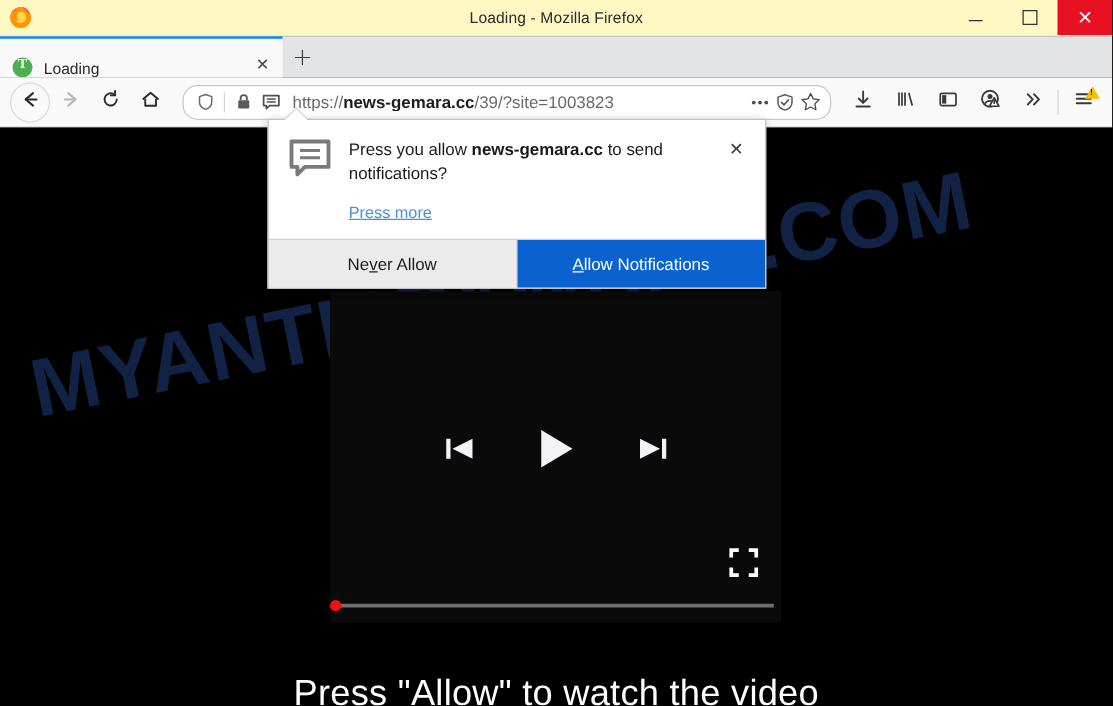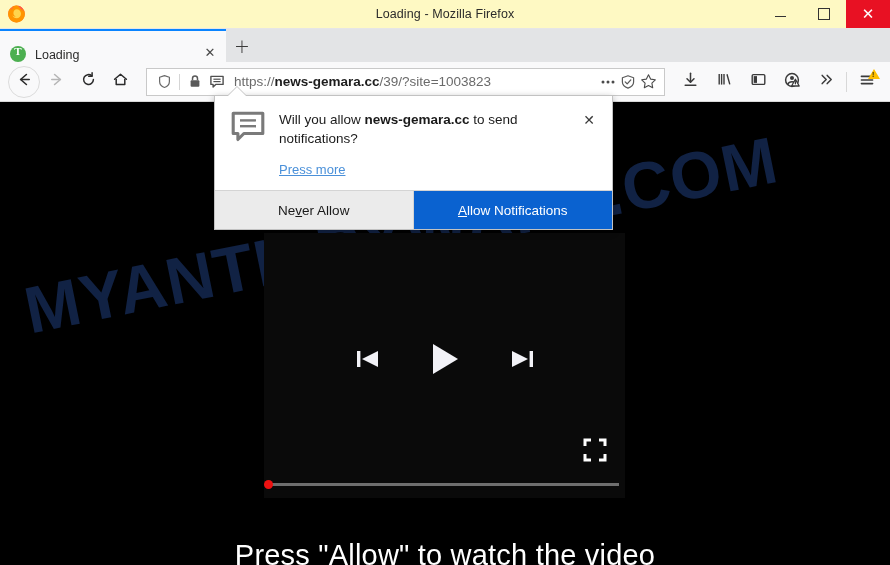--- a/index.html
+++ b/index.html
@@ -154,21 +154,21 @@
     border-radius: 50%;
     width: 30px; height: 30px;
     margin-left: 2px;
   }
   .urlbar {
     flex: 1 1 auto;
     height: 28px;
     margin: 0 8px 0 10px;
     background: #ffffff;
     border: 1px solid #c9c9c9;
-    border-radius: 0;
+    border-radius: 12px;
     display: flex;
     align-items: center;
     padding: 0 6px;
     box-sizing: border-box;
     overflow: hidden;
     position: relative;
   }
   .url-icon {
     flex: 0 0 auto;
     display: flex; align-items: center; justify-content: center;
@@ -591,21 +591,21 @@
     <span class="dh-arrow"></span>
     <div class="dh-body">
       <span class="dh-icon">
         <svg width="34" height="32" viewBox="0 0 34 32">
           <path d="M2.2 2.2 h29.6 v20.3 h-18.9 l-6.0 6.0 v-6.0 h-4.7 Z" fill="none" stroke="#7a7a7a" stroke-width="3.1" stroke-linejoin="round"></path>
           <line x1="9" y1="9.4" x2="25" y2="9.4" stroke="#7a7a7a" stroke-width="2.4"></line>
           <line x1="9" y1="15.2" x2="25" y2="15.2" stroke="#7a7a7a" stroke-width="2.4"></line>
         </svg>
       </span>
       <div class="dh-texts">
-        <div class="dh-question"><span>Will you allow </span><b>news-gemara.cc</b><span> to send notifications?</span></div>
+        <div class="dh-question"><span>Press you allow </span><b>news-gemara.cc</b><span> to send notifications?</span></div>
         <a class="dh-learn" href="#">Press more</a>
       </div>
       <span class="dh-close">✕</span>
     </div>
     <div class="dh-footer">
       <div class="dh-btn secondary">
         <span><span>Ne</span><span class="akey">v</span><span>er Allow</span></span>
       </div>
       <div class="dh-btn primary">
         <span><span class="akey">A</span><span>llow Notifications</span></span>

